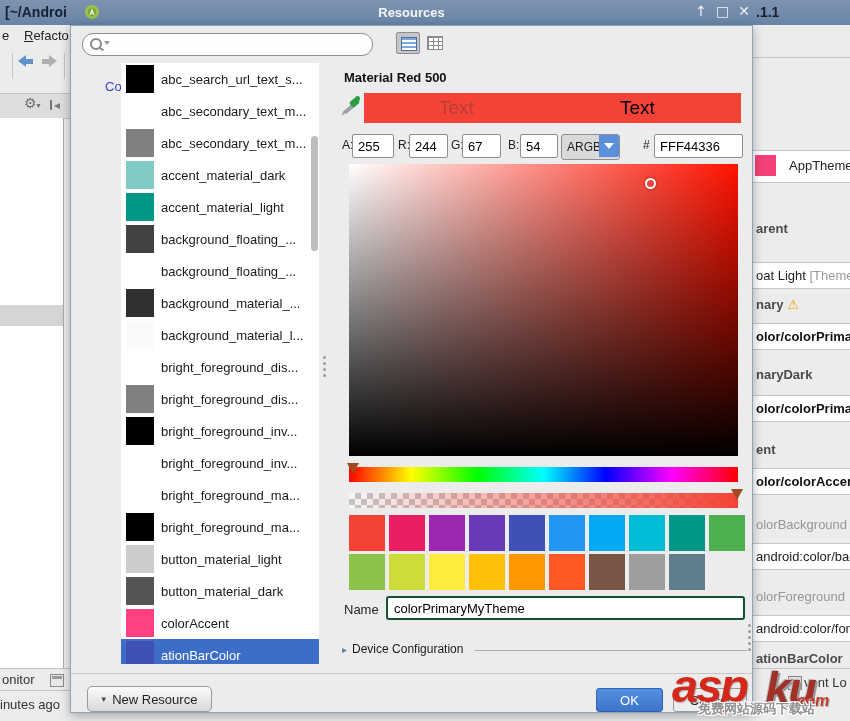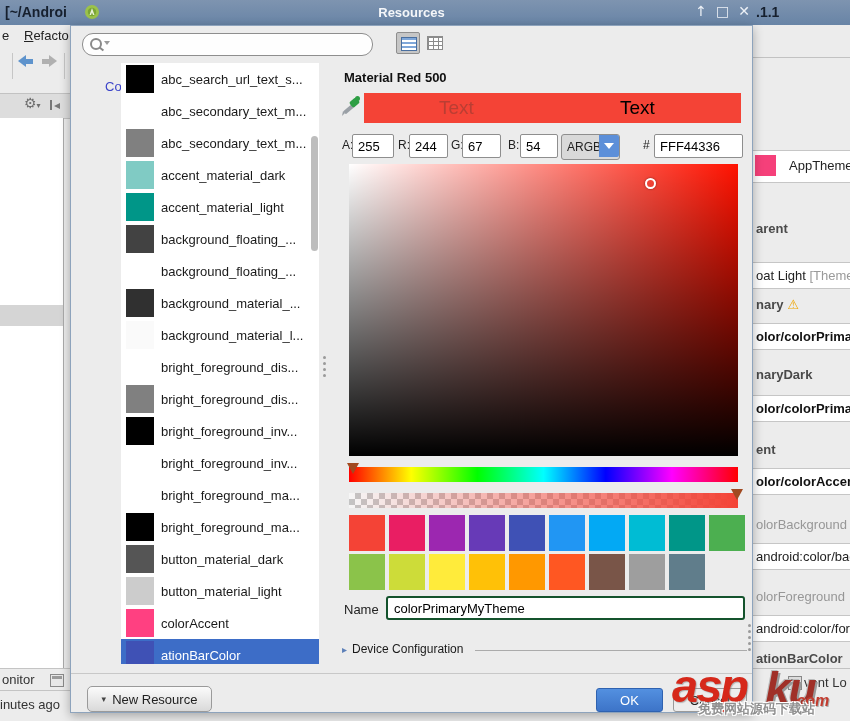--- a/index.html
+++ b/index.html
@@ -295,26 +295,26 @@
         </div>
         <div class="list-item">
           <span class="swatch" style="background: rgb(255, 255, 255);"></span>
           <span class="item-label">bright_foreground_ma...</span>
         </div>
         <div class="list-item">
           <span class="swatch" style="background: rgb(0, 0, 0);"></span>
           <span class="item-label">bright_foreground_ma...</span>
         </div>
         <div class="list-item">
+          <span class="swatch" style="background: rgb(204, 204, 204);"></span>
+          <span class="item-label">button_material_light</span>
+        </div>
+        <div class="list-item">
           <span class="swatch" style="background: rgb(85, 85, 85);"></span>
           <span class="item-label">button_material_dark</span>
-        </div>
-        <div class="list-item">
-          <span class="swatch" style="background: rgb(204, 204, 204);"></span>
-          <span class="item-label">button_material_light</span>
         </div>
         <div class="list-item">
           <span class="swatch" style="background: rgb(255, 64, 129);"></span>
           <span class="item-label">colorAccent</span>
         </div>
         <div class="list-item selected">
           <span class="swatch" style="background: rgb(63, 81, 181);"></span>
           <span class="item-label">ationBarColor</span>
         </div>
       </div>

